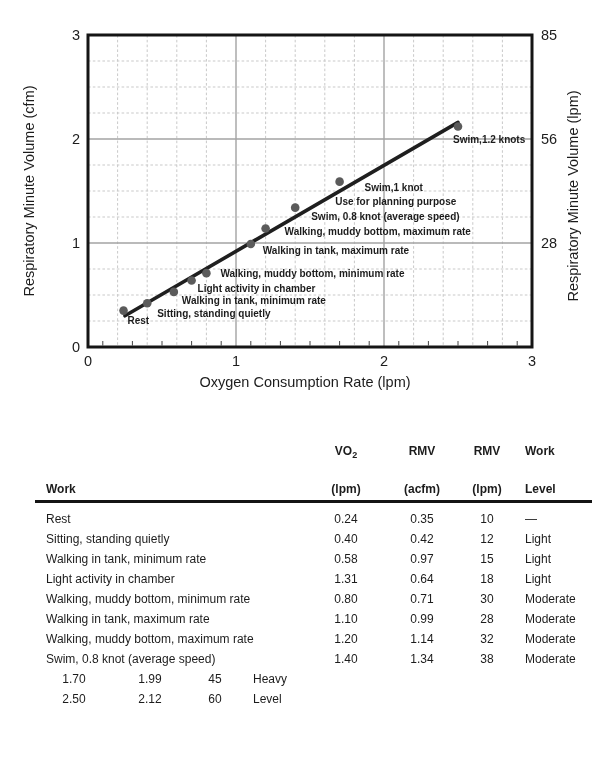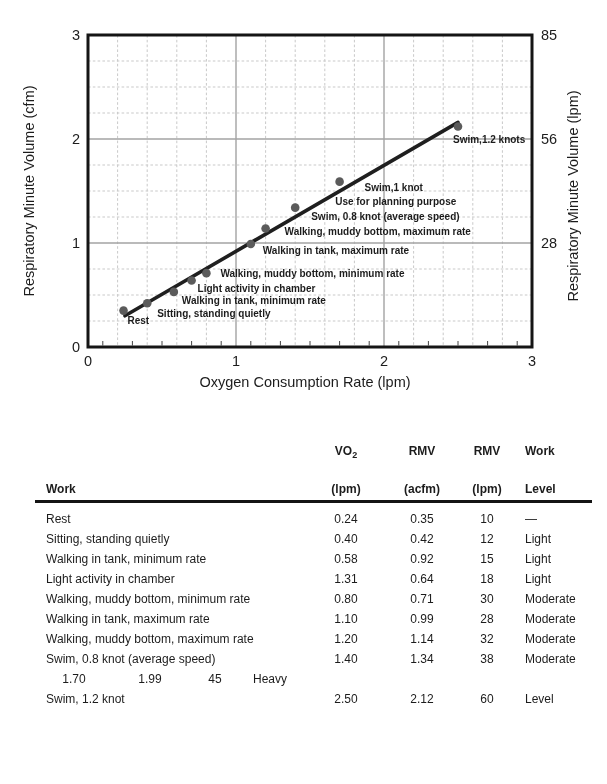--- a/index.html
+++ b/index.html
@@ -156,21 +156,21 @@
           <div class="c-vo2">0.40</div>
           <div class="c-acfm">0.42</div>
           <div class="c-lpm">12</div>
           <div class="c-level">Light</div>
         </div>
         <div class="row">
           <div class="c-work">
             <div class="wmain">Walking in tank, minimum rate</div>
           </div>
           <div class="c-vo2">0.58</div>
-          <div class="c-acfm">0.92</div>
+          <div class="c-acfm">0.97</div>
           <div class="c-lpm">15</div>
           <div class="c-level">Light</div>
         </div>
         <div class="row">
           <div class="c-work">
             <div class="wmain">Light activity in chamber</div>
           </div>
           <div class="c-vo2">1.31</div>
           <div class="c-acfm">0.64</div>
           <div class="c-lpm">18</div>
@@ -212,23 +212,20 @@
           <div class="c-lpm">38</div>
           <div class="c-level">Moderate</div>
         </div>
         <div class="row">
           <div class="c-vo2">1.70</div>
           <div class="c-acfm">1.99</div>
           <div class="c-lpm">45</div>
           <div class="c-level">Heavy</div>
         </div>
         <div class="row">
-          <div class="c-work">
-            <div class="wmain">Swim, 1.2 knot</div>
-          </div>
           <div class="c-vo2">2.50</div>
           <div class="c-acfm">2.12</div>
           <div class="c-lpm">60</div>
           <div class="c-level">Level</div>
         </div>
       </div>
   </div>
 </div>
 
 </body></html>

